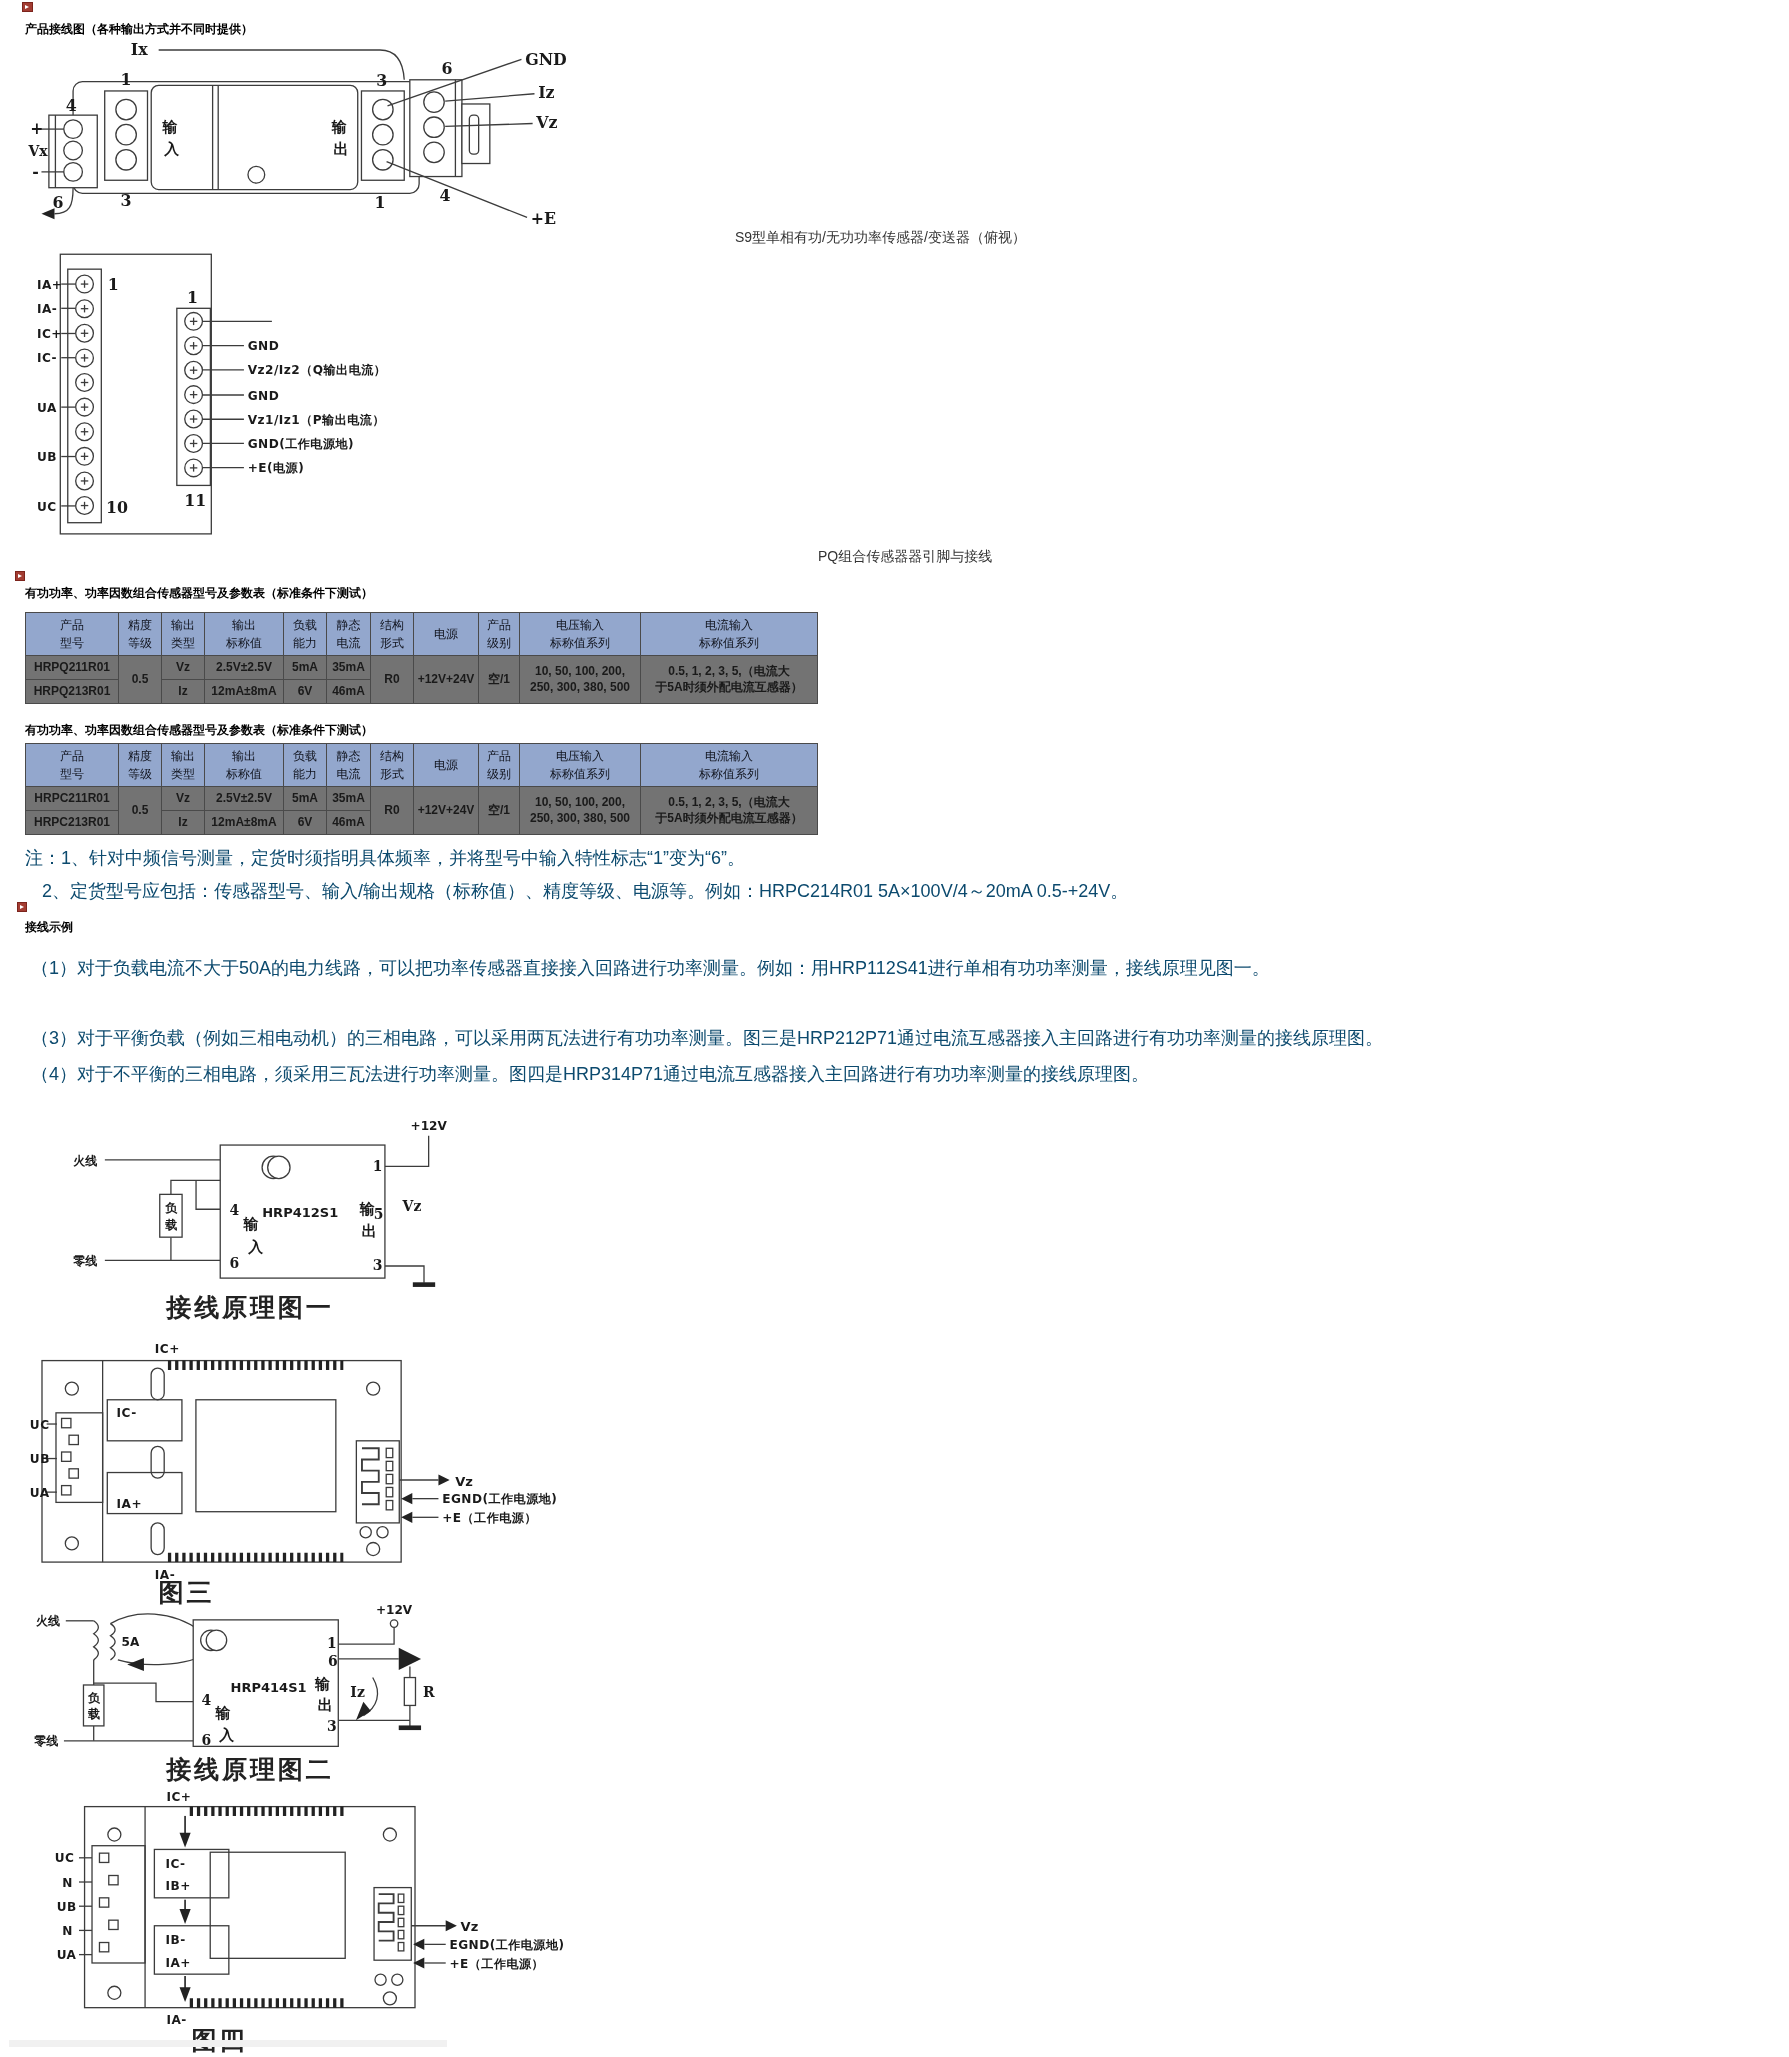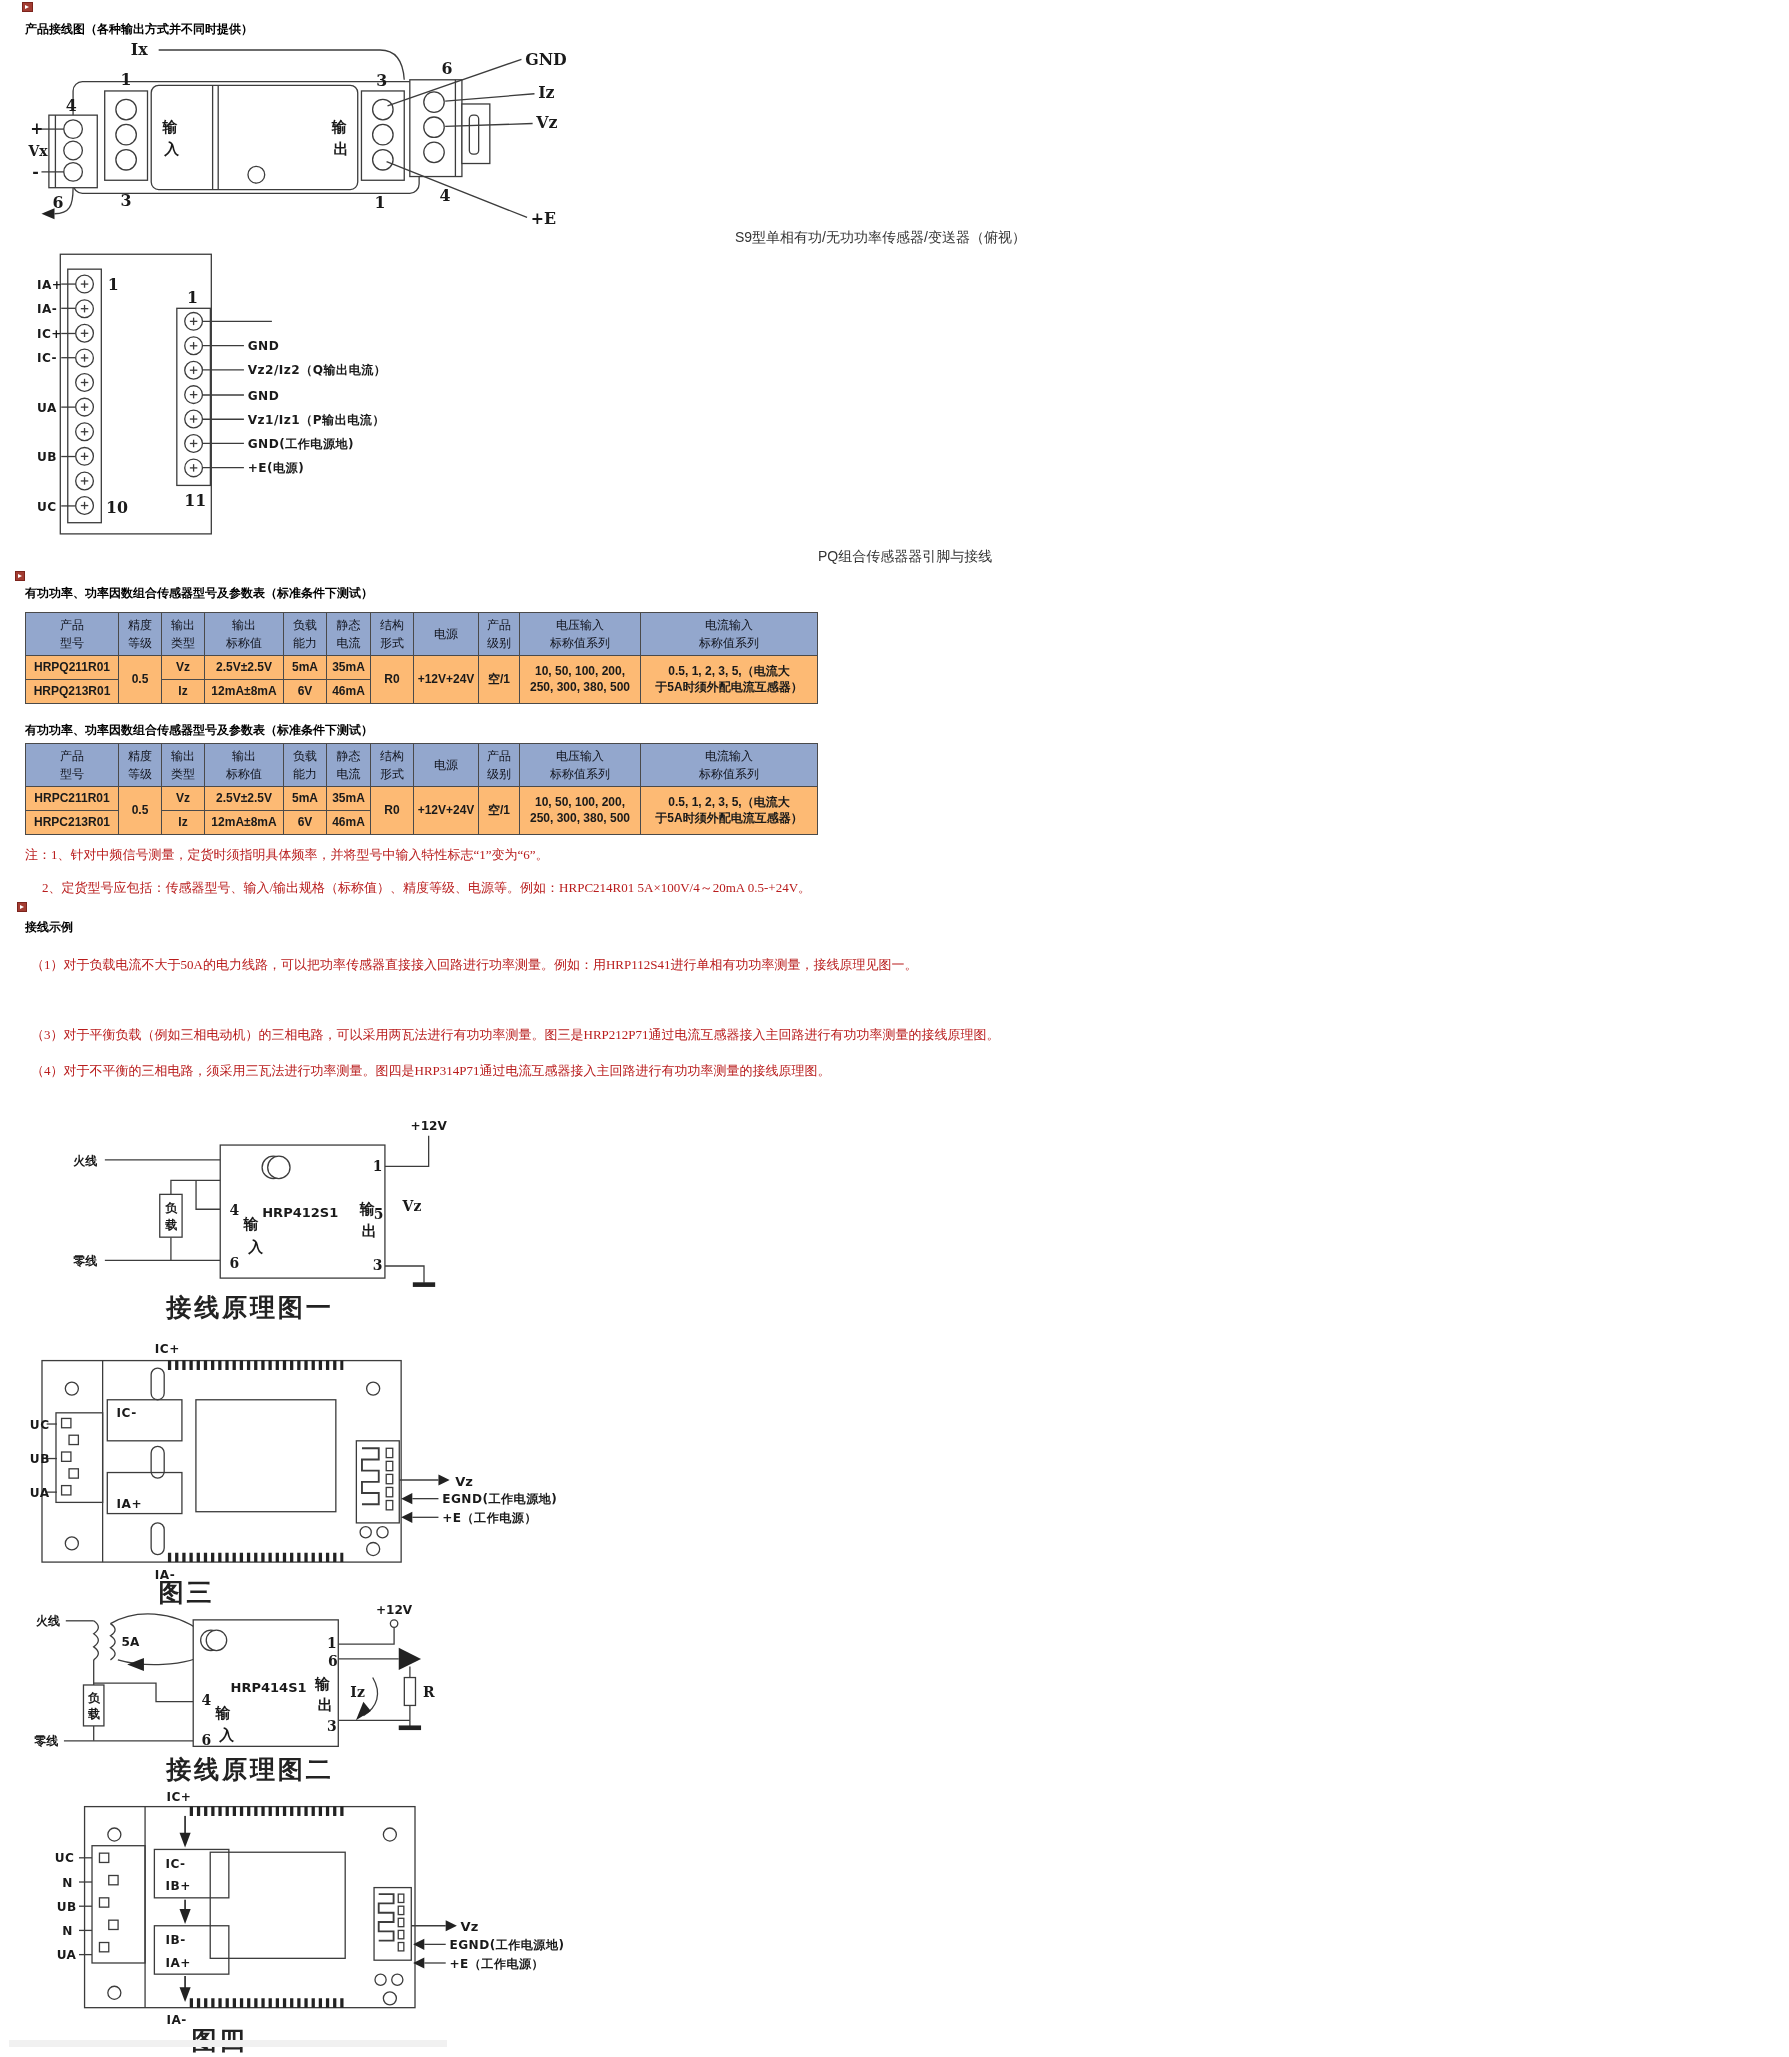--- a/index.html
+++ b/index.html
@@ -1,24 +1,24 @@
 <!DOCTYPE html>
 <html style="font-size:15px"><head>
 <meta charset="utf-8">
 <style>
   html,body{margin:0;padding:0;background:#fff;}
   .page{position:relative;width:1790px;height:2057px;background:#ffffff;
         font-family:"Liberation Sans","DejaVu Sans",sans-serif;color:#1a1a1a;overflow:hidden;}
   .sec-title{position:absolute;font-size:12px;font-weight:bold;color:#000;white-space:nowrap;}
   .cap-text{position:absolute;font-size:14px;color:#333;white-space:nowrap;}
-  .body-text{position:absolute;font-size:13px;color:#b91c1c;white-space:nowrap;font-family:Liberation Serif, serif;}
+  .body-text{position:absolute;font-size:18px;color:#0c4a6e;white-space:nowrap;}
   .marker{position:absolute;width:10.3px;height:10.3px;background:#a33c32;border:0.9px solid #7c241c;box-sizing:border-box;}
   .marker::after{content:"";position:absolute;left:1.9px;top:1.9px;border:2.8px solid transparent;border-left:4.7px solid #fff;}
   .ptable{position:absolute;border-collapse:collapse;table-layout:fixed;font-size:12px;text-align:center;
-          border:1.9px solid #3a3a3a;background:#fdba74;}
+          border:1.9px solid #3a3a3a;background:#737373;}
   .ptable th{background:#93a7cd;font-weight:normal;color:#10131d;white-space:pre-line;padding:2.8px 0.9px;
              border:0.9px solid #4a4a4a;line-height:1.5;}
   .ptable td{border:0.9px solid #4a4a4a;white-space:pre-line;font-weight:bold;height:23px;padding:0 0.9px;line-height:1.35;}
   svg{position:absolute;overflow:visible;}
   .sl{stroke:#3c3c3c;stroke-width:1.4;fill:none;}
   .sl2{stroke:#3c3c3c;stroke-width:2;fill:none;}
   .thick{stroke:#222;stroke-width:5;fill:none;}
   .fw{fill:#fff;stroke:#3c3c3c;stroke-width:1.4;}
   .fb{fill:#222;stroke:none;}
   .teeth{stroke:#222;stroke-width:10;stroke-dasharray:3.5 4.2;fill:none;}

